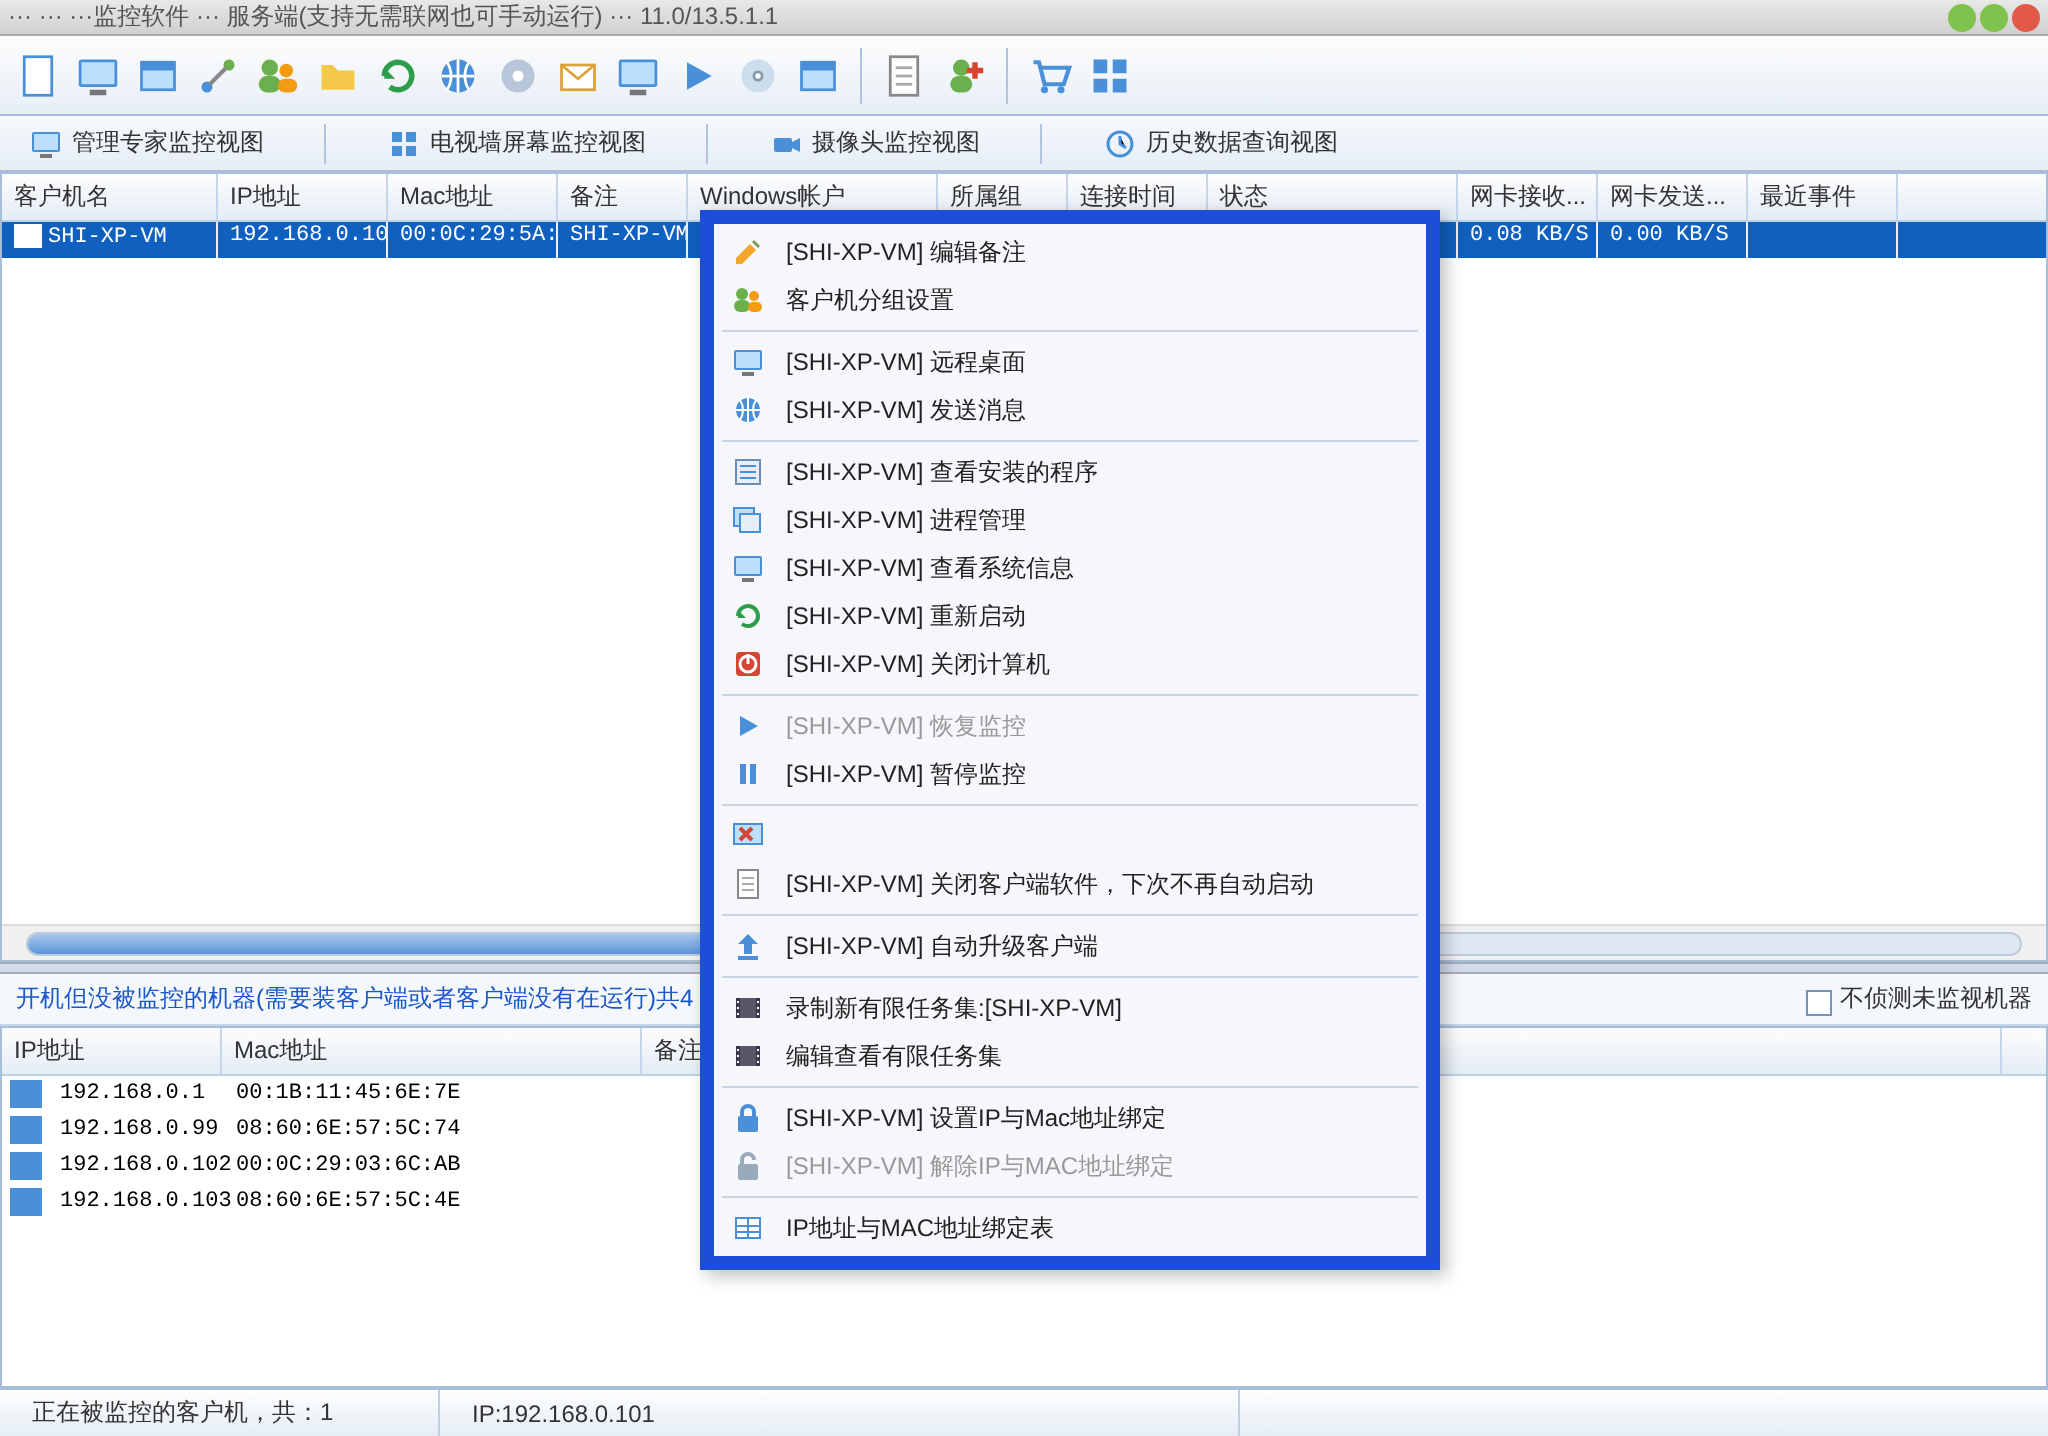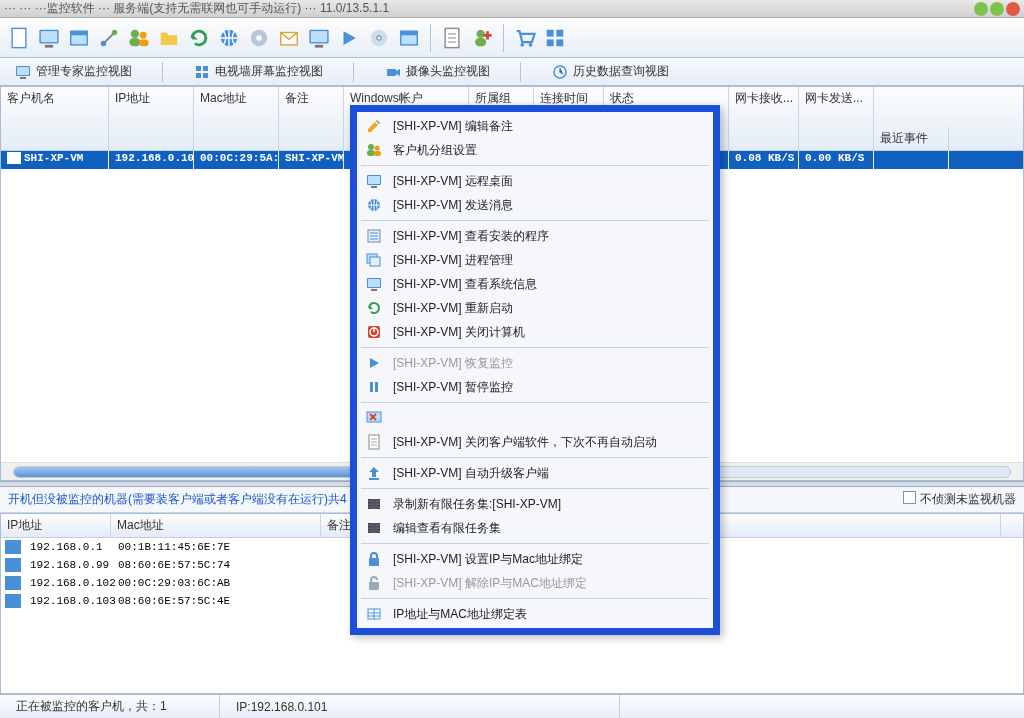--- a/index.html
+++ b/index.html
@@ -11,37 +11,37 @@
 .min { background: #7fc24c; } .max { background: #7fc24c; } .cls { background: #e05a47; }
 .toolbar { height: 40px; background: linear-gradient(#fdfdfd, #e7eef7); border-bottom: 1px solid #a8bed8; display: flex; align-items: center; padding: 0 6px; gap: 4px; }
 .tb-btn { width: 26px; height: 26px; display: flex; align-items: center; justify-content: center; border: 1px solid transparent; border-radius: 3px; cursor: pointer; }
 .tb-sep { width: 1px; height: 28px; background: #b0c4de; margin: 0 4px; }
 .tabs { height: 28px; background: linear-gradient(#f6f9fd, #e6edf6); border-bottom: 1px solid #a8bed8; display: flex; align-items: center; padding: 0 6px; gap: 22px; }
 .tab { display: flex; align-items: center; gap: 4px; padding: 3px 8px; cursor: pointer; color: #333; }
 .tab-sep { width: 1px; height: 20px; background: #b0c4de; }
 .main-grid { flex: 0 0 395px; background: #fff; border: 1px solid #a8bed8; overflow: hidden; display: flex; flex-direction: column; position: relative; }
 .grid-header { display: flex; background: linear-gradient(#fdfdfd, #e4ecf6); border-bottom: 1px solid #bcd0e8; }
 .gh-cell { border-right: 1px solid #c5d6eb; padding: 3px 6px; color: #333; white-space: nowrap; overflow: hidden; }
-.grid-body { flex: 1; background: #fff; overflow: auto; position: relative; font-weight: bold; }
+.grid-body { flex: 1; background: #fff; overflow: auto; position: relative; }
 .grid-row { display: flex; height: 18px; }
 .grid-row.sel { background: #1060c0; color: #fff; }
 .gb-cell { border-right: 1px solid #eee; padding: 1px 6px; white-space: nowrap; overflow: hidden; font-family: "Courier New", monospace; font-size: 11px; }
 .context-menu { position: absolute; left: 350px; top: 105px; width: 370px; background: #f5f7fb; border: 7px solid #1d4ed8; box-shadow: 3px 3px 8px rgba(0,0,0,0.25); z-index: 100; padding: 2px; }
 .cm-item { display: flex; align-items: center; gap: 10px; padding: 3px 10px 3px 6px; cursor: pointer; color: #222; white-space: nowrap; }
 .cm-item.disabled { color: #999; cursor: default; }
 .cm-icon { width: 18px; height: 18px; display: inline-flex; align-items: center; justify-content: center; flex: 0 0 18px; }
 .cm-sep { height: 1px; background: #c9d4e3; margin: 3px 2px; }
 .hscroll { height: 18px; background: #f0f0f0; border-top: 1px solid #ddd; display: flex; align-items: center; padding: 0 12px; }
 .hsbar { flex: 1; height: 12px; background: #e0e8f4; border: 1px solid #bcd; border-radius: 6px; position: relative; }
 .hsthumb { position: absolute; left: 0; top: 0; width: 45%; height: 100%; background: linear-gradient(#a7c7ee,#5d95d8); border-radius: 6px; }
 .splitter { height: 6px; background: #d3dce9; border-top: 1px solid #aab; border-bottom: 1px solid #aab; cursor: ns-resize; }
 .lower-panel { flex: 1; display: flex; flex-direction: column; background: #14b8a6; }
 .lower-title { display: flex; align-items: center; padding: 4px 8px; background: #f4f7fc; border-bottom: 1px solid #c5d6eb; color: #1a57c9; }
 .lower-title-text { flex: 1; }
-.chk { display: flex; align-items: flex-start; gap: 4px; color: #333; }
+.chk { display: flex; align-items: flex-end; gap: 4px; color: #333; }
 .chk-box { width: 13px; height: 13px; border: 1px solid #7a92b4; background: #fff; }
 .lower-grid { flex: 1; display: flex; flex-direction: column; border: 1px solid #a8bed8; }
 .lg-body { flex: 1; background: #fff; overflow: auto; }
 .lg-row { display: flex; height: 18px; align-items: center; }
 .lg-icon { width: 16px; height: 14px; margin: 0 3px 0 4px; background: #4a90d9; display: inline-block; }
 .lg-cell { padding: 0 6px; font-family: "Courier New", monospace; font-size: 11px; }
 .statusbar { height: 24px; background: linear-gradient(#fdfdfd,#e6edf6); border-top: 1px solid #a8bed8; display: flex; align-items: center; }
 .sb-cell { padding: 0 16px; border-right: 1px solid #bcd0e8; height: 100%; display: flex; align-items: center; color: #333; }
 svg { display: block; }
 </style>
@@ -228,21 +228,21 @@
       <div class="gh-cell" style="width: 108px;">客户机名</div>
       <div class="gh-cell" style="width: 85px;">IP地址</div>
       <div class="gh-cell" style="width: 85px;">Mac地址</div>
       <div class="gh-cell" style="width: 65px;">备注</div>
       <div class="gh-cell" style="width: 125px;">Windows帐户</div>
       <div class="gh-cell" style="width: 65px;">所属组</div>
       <div class="gh-cell" style="width: 70px;">连接时间</div>
       <div class="gh-cell" style="width: 125px;">状态</div>
       <div class="gh-cell" style="width: 70px;">网卡接收...</div>
       <div class="gh-cell" style="width: 75px;">网卡发送...</div>
-      <div class="gh-cell" style="width: 75px; margin-top: 40px;">最近事件</div>
+      <div class="gh-cell" style="width: 75px;">最近事件</div>
     </div>
   <div class="grid-body" id="gb">
       <div class="grid-row sel">
         <div class="gb-cell" style="width: 108px;"><span style="display:inline-block;width:14px;height:12px;background:#fff;margin-right:3px;vertical-align:middle"></span>SHI-XP-VM</div>
         <div class="gb-cell" style="width: 85px;">192.168.0.101</div>
         <div class="gb-cell" style="width: 85px;">00:0C:29:5A:8...</div>
         <div class="gb-cell" style="width: 65px;">SHI-XP-VM</div>
         <div class="gb-cell" style="width: 125px;">Administrator</div>
         <div class="gb-cell" style="width: 65px;">默认组</div>
         <div class="gb-cell" style="width: 70px;">16:17:35</div>

